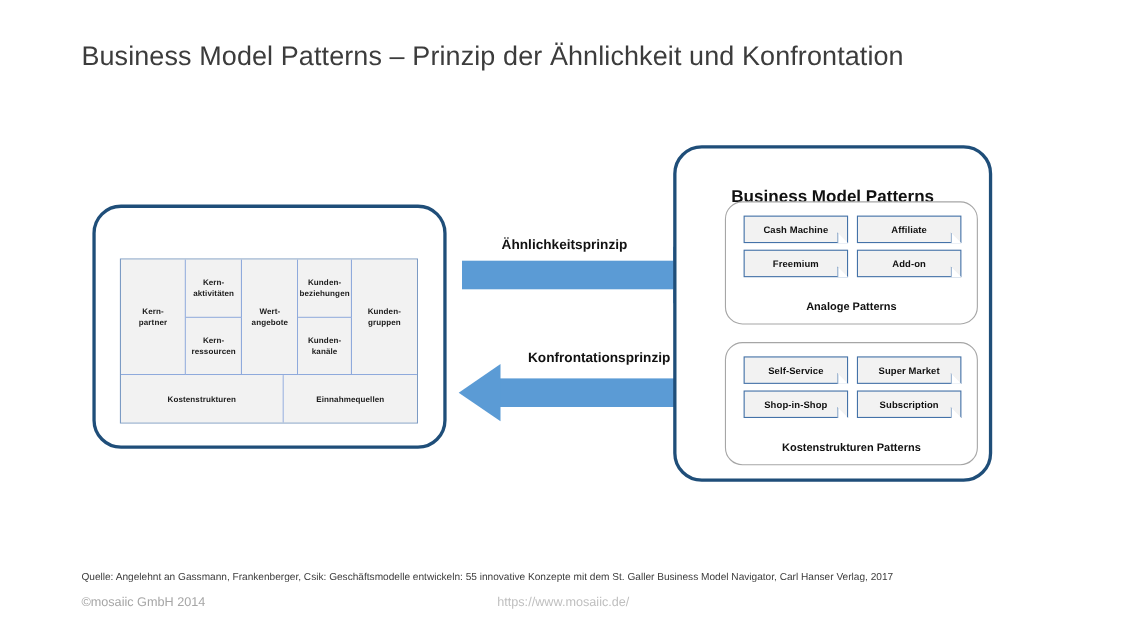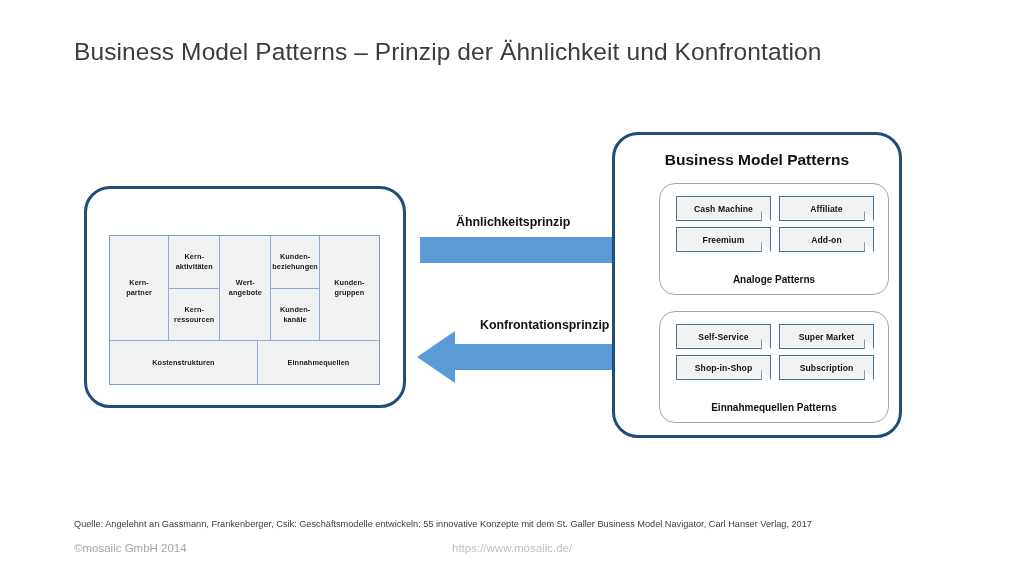--- a/index.html
+++ b/index.html
@@ -90,21 +90,21 @@
   .cell.b-b { border-bottom: 1px solid #8FAADC; }
 
   
   #right-panel {
     left: 612px;
     top: 132px;
     width: 290px;
     height: 306px;
     z-index: 3;
   }
-  #right-panel .panel-heading { top: 16px; font-size: 15.5px; }
+  #right-panel .panel-heading { top: 36px; font-size: 15.5px; }
 
   .subpanel {
     position: absolute;
     left: 44px;
     width: 230px;
     box-sizing: border-box;
     border: 1.4px solid #A6A6A6;
     border-radius: 16px;
     background: #ffffff;
   }
@@ -287,21 +287,21 @@
       <div class="subpanel-label">Analoge Patterns</div>
     </div>
 
     <div class="subpanel" id="subpanel-konfront">
       <div class="card-grid">
         <div class="pattern-card">Self-Service</div>
         <div class="pattern-card">Super Market</div>
         <div class="pattern-card">Shop-in-Shop</div>
         <div class="pattern-card">Subscription</div>
       </div>
-      <div class="subpanel-label">Einnahmequellen Patterns</div>
+      <div class="subpanel-label">Kostenstrukturen Patterns</div>
     </div>
   </div>
 
   <div class="source-note">Quelle: Angelehnt an Gassmann, Frankenberger, Csik: Geschäftsmodelle entwickeln: 55 innovative Konzepte mit dem St. Galler Business Model Navigator, Carl Hanser Verlag, 2017</div>
   <div class="copyright">©mosaiic GmbH 2014</div>
   <div class="website">https://www.mosaiic.de/</div>
 
 </div>
 
 </body></html>

